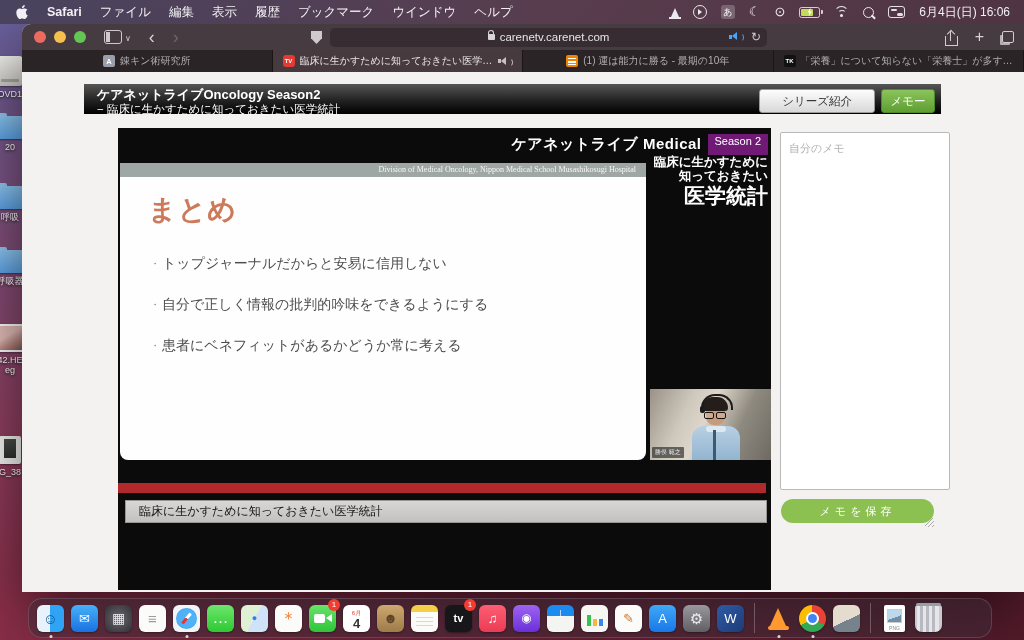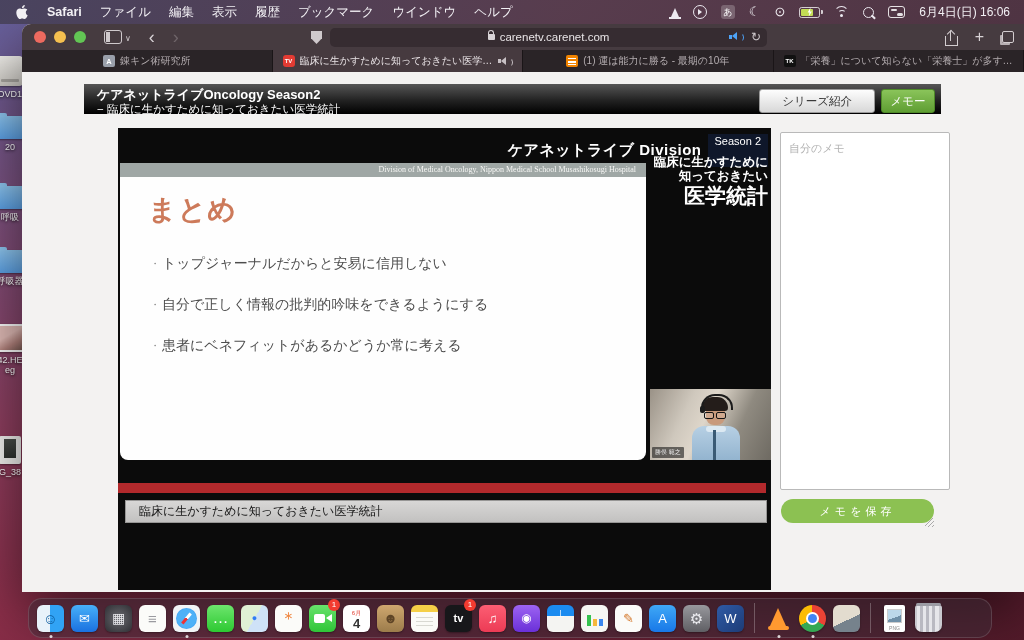--- a/index.html
+++ b/index.html
@@ -100,21 +100,21 @@
   .ph-text{padding:3px 0 0 13px;}
   .ph-title{font-size:13px;font-weight:bold;line-height:15px;}
   .ph-sub{font-size:11.5px;line-height:14px;}
   .btn-series{position:absolute;right:66px;top:5px;height:24px;padding:0 22px;font-size:11.5px;color:#333;
     background:linear-gradient(180deg,#fdfdfd,#d8d8d8);border:1px solid #9a9a9a;border-radius:3px;font-family:inherit;}
   .btn-memo{position:absolute;right:6px;top:5px;height:24px;width:54px;font-size:11.5px;color:#fff;
     background:linear-gradient(180deg,#8ac45a,#5f9e33);border:1px solid #4e8a28;border-radius:3px;font-family:inherit;}
   .player{position:absolute;left:96px;top:56px;width:653px;height:462px;background:#0b0b0b;}
   .brand-row{position:absolute;top:6px;right:3px;display:flex;align-items:center;gap:6px;}
   .brand{font-size:15px;font-weight:bold;color:#fff;letter-spacing:0.5px;}
-  .season{background:#0f172a;color:#fff;font-size:11px;padding:1px 7px 20px;}
+  .season{background:#701a75;color:#fff;font-size:11px;padding:1px 7px 8px;}
   .side-title{position:absolute;right:3px;top:27px;text-align:right;color:#fff;}
   .st1{font-size:12.5px;font-weight:bold;line-height:14px;}
   .st2{font-size:21px;font-weight:bold;line-height:24px;margin-top:1px;}
   .slide{position:absolute;left:2px;top:35px;width:526px;height:297px;background:#fefefe;border-radius:8px;}
   .affil{height:14px;line-height:14px;background:#9fa7a5;color:#f7f7f5;font-family:"Liberation Serif",serif;font-size:8px;text-align:right;padding-right:10px;}
   .sl-head{margin:14px 0 0 28px;font-size:28px;font-weight:bold;color:#cd7a5a;letter-spacing:1px;}
   .bullets{margin:26px 0 0 30px;}
   .bullet{font-size:14px;color:#4d4d4d;margin-bottom:24px;display:flex;align-items:center;gap:2px;line-height:17px;}
   .bdot{color:#8a8a8a;font-size:10px;}
   .webcam{position:absolute;left:532px;top:261px;width:121px;height:71px;background:#000;overflow:hidden;}
@@ -306,21 +306,21 @@
         <div class="ph-text">
           <div class="ph-title">ケアネットライブOncology Season2</div>
           <div class="ph-sub">− 臨床に生かすために知っておきたい医学統計</div>
         </div>
         <button class="btn-series">シリーズ紹介</button>
         <button class="btn-memo">メモー</button>
       </div>
 
       <div class="player">
         <div class="brand-row">
-          <span class="brand">ケアネットライブ Division</span>
+          <span class="brand">ケアネットライブ Medical</span>
           <span class="season">Season 2</span>
         </div>
         <div class="side-title">
           <div class="st1">臨床に生かすために</div>
           <div class="st1">知っておきたい</div>
           <div class="st2">医学統計</div>
         </div>
         <div class="slide">
           <div class="affil">Division of Medical Oncology, Nippon Medical School Musashikosugi Hospital</div>
           <div class="sl-head">まとめ</div>

